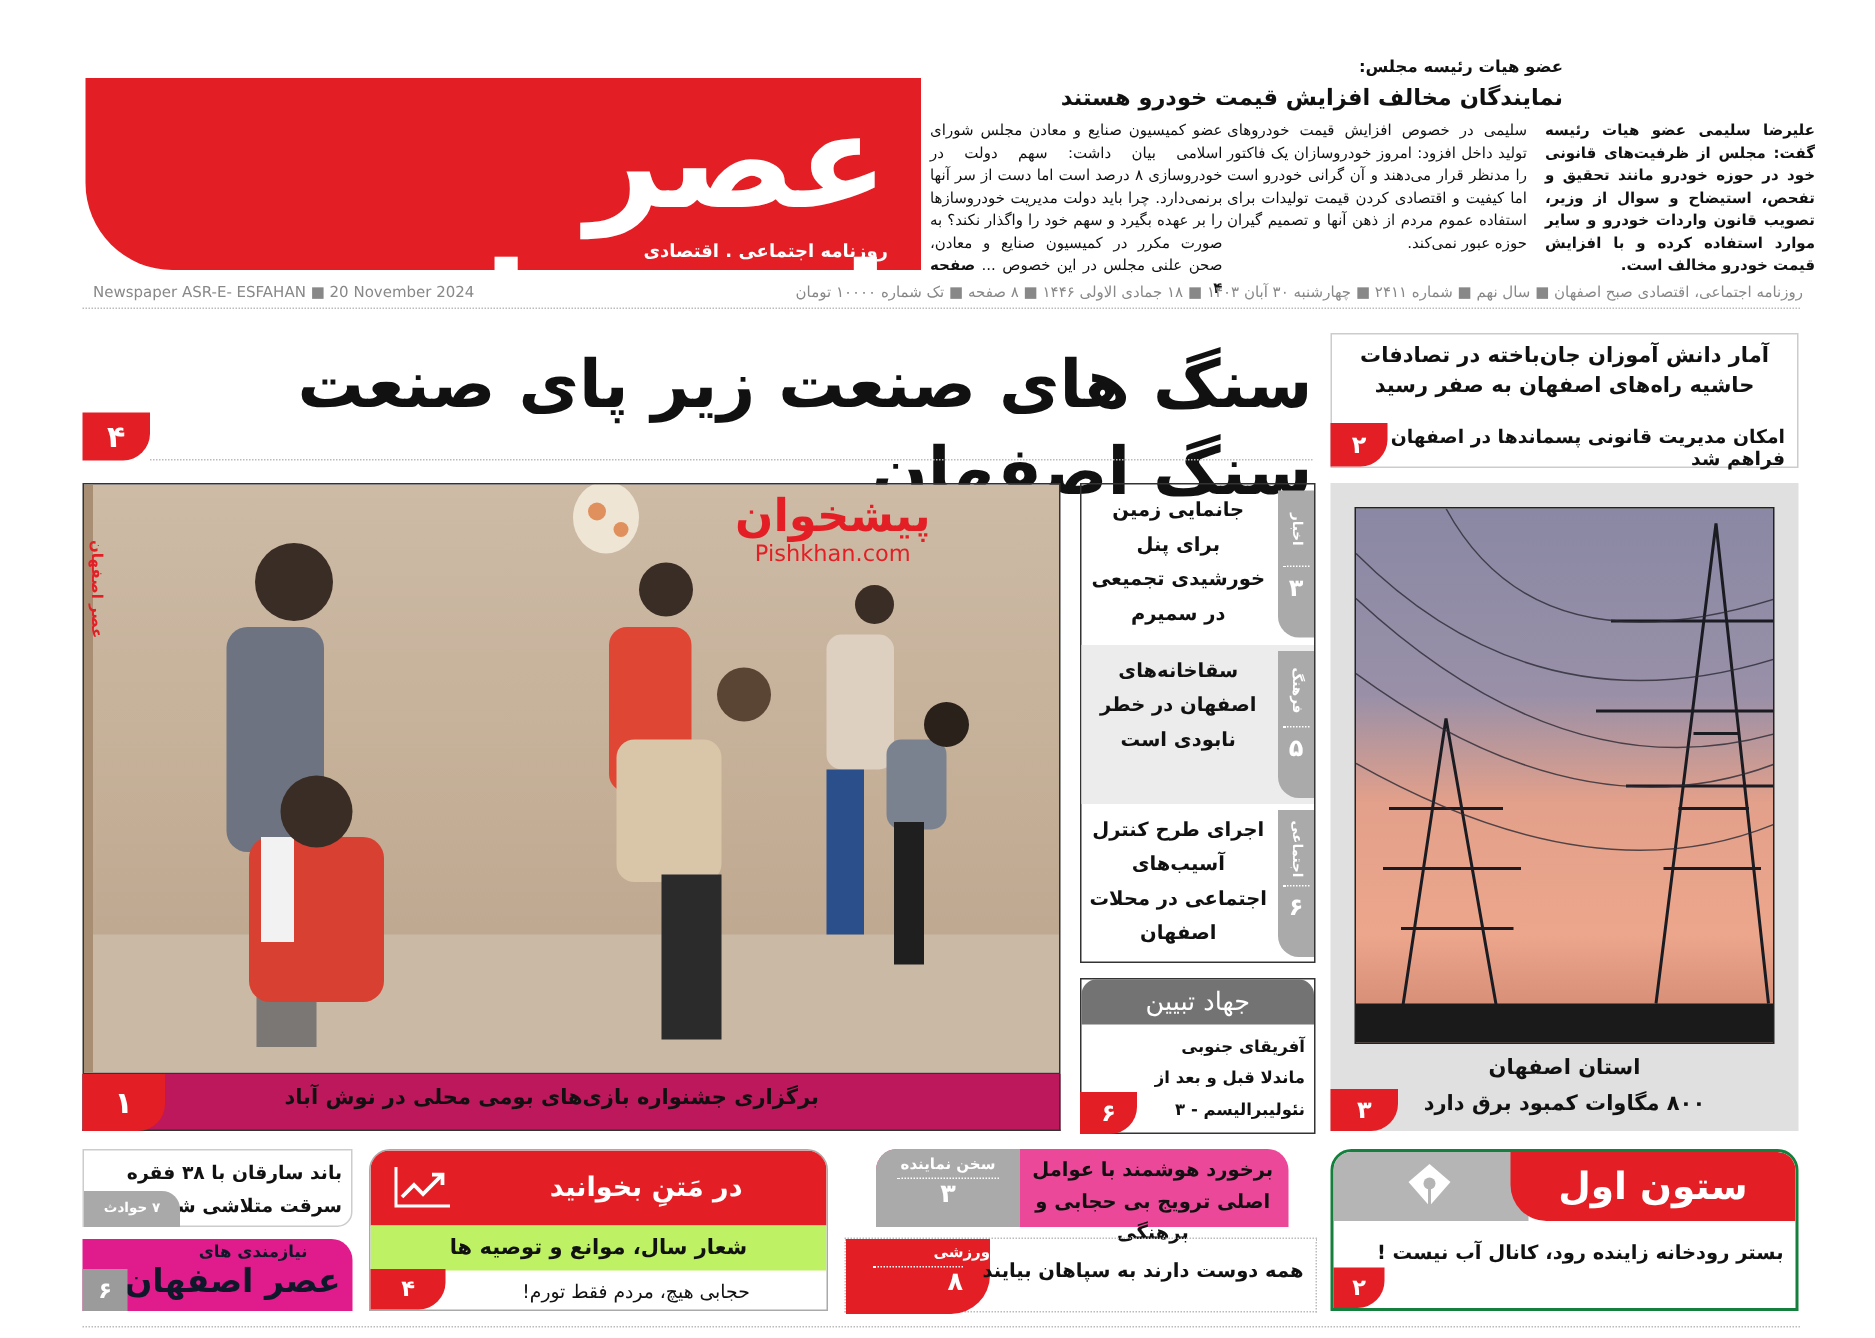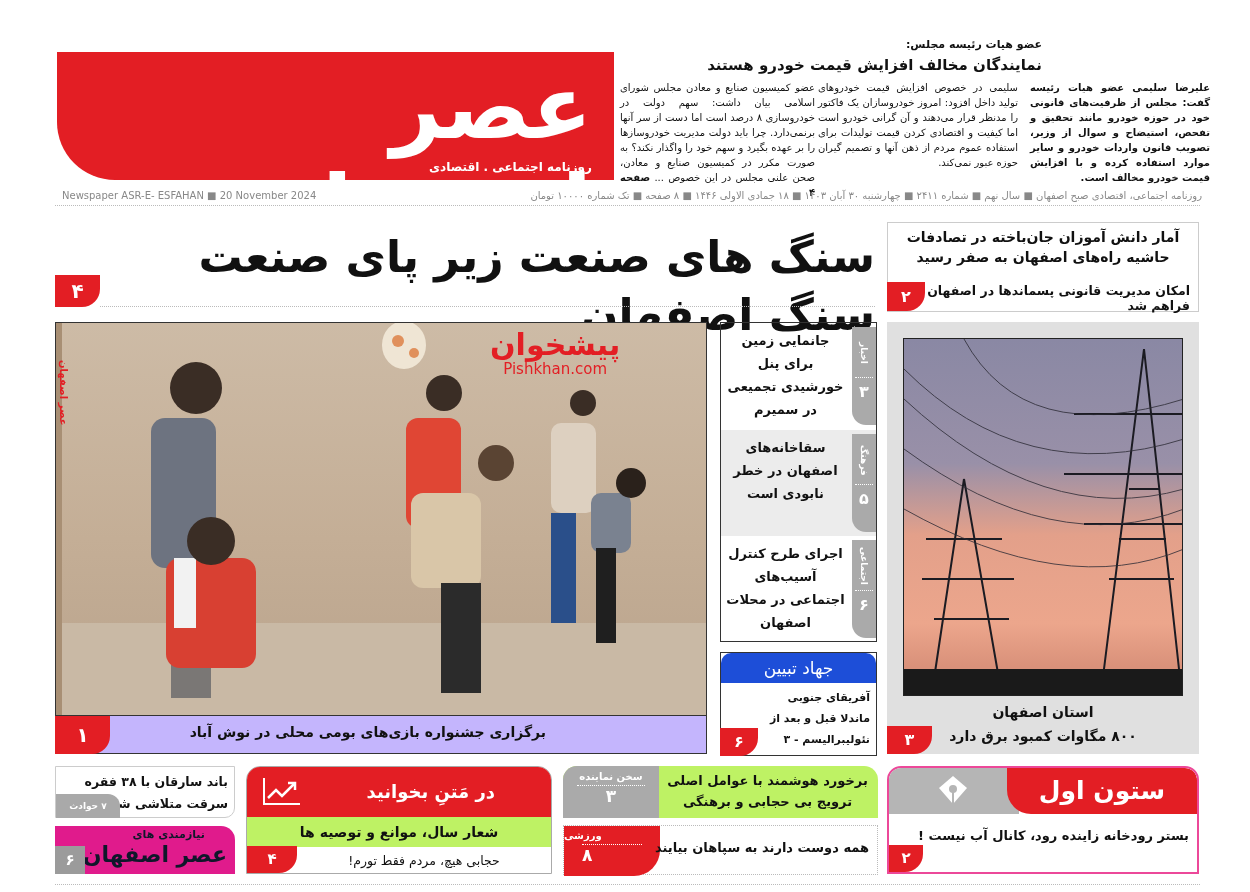--- a/index.html
+++ b/index.html
@@ -25,57 +25,57 @@
 #headline{left:100px;top:228px;width:775px;text-align:right;font-size:44px;font-weight:bold;line-height:58px}
 .num-tab{background:#e31e24;color:#fff;font-weight:bold;text-align:center;border-radius:0 0 18px 0}
 #headline-num{left:55px;top:275px;width:45px;height:32px;font-size:20px;line-height:32px}
 #headline-rule{left:100px;top:306px;width:775px;border-bottom:1px dotted #bbb}
 
 #photo{left:55px;top:322px;width:652px;height:394px;border:1px solid #333;overflow:hidden;background:linear-gradient(180deg,#cdbba6 0%,#c4ae96 55%,#b9a38c 100%)}
 #watermark{left:490px;top:330px;color:#e31e24;text-align:center}
 #watermark .fa{font-size:30px;font-weight:bold;line-height:30px}
 #watermark .en{font-size:15px;line-height:18px}
 #vert-credit{left:58px;top:360px;writing-mode:vertical-rl;font-size:10px;color:#e31e24;font-weight:bold}
-#photo-caption{left:55px;top:716px;width:652px;height:38px;border:1px solid #333;border-top:none;background:#c4b5fd}
+#photo-caption{left:55px;top:716px;width:652px;height:38px;border:1px solid #333;border-top:none;background:#be185d}
 #photo-caption .txt{position:absolute;right:160px;top:8px;font-size:14px;font-weight:bold}
 #photo-caption-num{left:55px;top:716px;width:55px;height:38px;font-size:20px;line-height:38px}
 
 #briefs{left:720px;top:322px;width:157px;height:320px;border:1px solid #333}
 .brief{position:absolute;left:0;width:155px;height:106px}
 .brief .tab{position:absolute;right:0;top:4px;width:24px;height:98px;background:#aaa;color:#fff;border-radius:0 0 0 14px;text-align:center;font-size:9px}
 .brief .tab .lbl{writing-mode:vertical-rl;margin:6px auto 0;height:40px;display:block;font-weight:bold}
 .brief .tab .n{display:block;font-size:16px;font-weight:bold;border-top:1px dotted #fff;margin:4px 3px 0;padding-top:4px}
 .brief .txt{position:absolute;right:30px;left:4px;top:6px;text-align:center;font-size:13px;font-weight:bold;line-height:23px}
 
 #jahad{left:720px;top:652px;width:157px;height:104px;border:1px solid #333}
-#jahad .hdr{height:30px;background:#1d4ed8;color:#fff;text-align:center;font-size:17px;line-height:30px;border-radius:10px 10px 0 0}
+#jahad .hdr{height:30px;background:#737373;color:#fff;text-align:center;font-size:17px;line-height:30px;border-radius:10px 10px 0 0}
 #jahad .txt{position:absolute;right:6px;left:36px;top:34px;text-align:right;font-size:11px;font-weight:bold;line-height:21px}
 #jahad-num{left:720px;top:728px;width:38px;height:28px;font-size:16px;line-height:28px}
 
 #side-top{left:887px;top:222px;width:312px;height:90px;border:1px solid #ccc}
 #side-top .t{position:absolute;right:0;left:0;top:4px;text-align:center;font-size:14px;font-weight:bold;line-height:20px}
 #side-top .sub{position:absolute;right:8px;top:60px;font-size:12.5px;font-weight:bold}
 #side-top-num{left:887px;top:282px;width:38px;height:29px;font-size:16px;line-height:29px}
 #power{left:887px;top:322px;width:312px;height:432px;background:#e0e0e0}
 #power-img{left:903px;top:338px;width:280px;height:358px;border:1px solid #222;overflow:hidden;background:linear-gradient(180deg,#8a88a4 0%,#9990a8 35%,#e3a08a 55%,#eca68c 80%,#d9917a 92%)}
 #power-cap{left:887px;top:700px;width:312px;text-align:center;font-size:14px;font-weight:bold;line-height:24px}
 #power-num{left:887px;top:726px;width:45px;height:28px;font-size:16px;line-height:28px}
-#sotoon{left:887px;top:766px;width:312px;height:108px;border:2px solid #ec4899;border-radius:14px 14px 0 0;overflow:hidden}
+#sotoon{left:887px;top:766px;width:312px;height:108px;border:2px solid #15803d;border-radius:14px 14px 0 0;overflow:hidden}
 #sotoon .hdr-red{position:absolute;right:0;top:0;width:190px;height:46px;background:#e31e24;color:#fff;font-size:25px;font-weight:bold;text-align:center;line-height:46px;border-radius:0 12px 0 24px}
 #sotoon .hdr-grey{position:absolute;left:0;top:0;width:130px;height:46px;background:#b5b5b5}
 #sotoon .txt{position:absolute;right:8px;top:60px;font-size:13px;font-weight:bold}
 #sotoon-num{left:889px;top:845px;width:34px;height:27px;font-size:15px;line-height:27px}
 #pen{left:935px;top:774px;width:36px;height:32px}
-#sokhan{left:563px;top:766px;width:315px;height:52px;background:#bef264;border-radius:14px 14px 0 0}
+#sokhan{left:584px;top:766px;width:275px;height:52px;background:#ec4899;border-radius:14px 14px 0 0}
 #sokhan .tab{position:absolute;left:0;top:0;width:96px;height:52px;background:#aaa;color:#fff;text-align:center;border-radius:14px 0 0 0}
 #sokhan .tab .l{display:block;font-size:10px;font-weight:bold;padding-top:5px}
 #sokhan .tab .n{display:block;font-size:17px;font-weight:bold;border-top:1px dotted #fff;margin:3px 14px 0}
 #sokhan .txt{position:absolute;right:6px;left:100px;top:4px;text-align:center;font-size:13px;font-weight:bold;line-height:21px}
 #varzeshi{left:563px;top:825px;width:315px;height:50px;border:1px dotted #bbb}
-#varzeshi .tab{position:absolute;left:0;top:0;width:96px;height:50px;background:#e31e24;color:#fff;text-align:left;border-radius:0 0 26px 0}
+#varzeshi .tab{position:absolute;left:0;top:0;width:96px;height:50px;background:#e31e24;color:#fff;text-align:right;border-radius:0 0 26px 0}
 #varzeshi .tab .l{display:block;font-size:10px;font-weight:bold;padding-top:4px}
 #varzeshi .tab .n{display:block;font-size:17px;font-weight:bold;border-top:1px dotted #fff;margin:3px 18px 0}
 #varzeshi .txt{position:absolute;right:8px;top:14px;font-size:13px;font-weight:bold}
 #dar-matne{left:246px;top:766px;width:306px;height:108px;border:1px solid #aaa;border-radius:14px 14px 0 0;overflow:hidden}
 #dar-matne .hdr{height:50px;background:#e31e24;color:#fff;font-size:18px;font-weight:bold;line-height:50px;text-align:right;padding-right:56px}
 #dar-matne .row1{height:30px;background:#bef264;text-align:center;font-size:14px;font-weight:bold;line-height:30px}
 #dar-matne .row2{height:28px;text-align:center;font-size:12.5px;line-height:28px;padding-left:50px}
 #chart-icon{left:262px;top:776px;width:40px;height:30px}
 #dar-num{left:247px;top:846px;width:50px;height:27px;font-size:15px;line-height:27px}
 #havades{left:55px;top:766px;width:180px;height:52px;border:1px solid #ccc;border-radius:0 0 10px 0}

